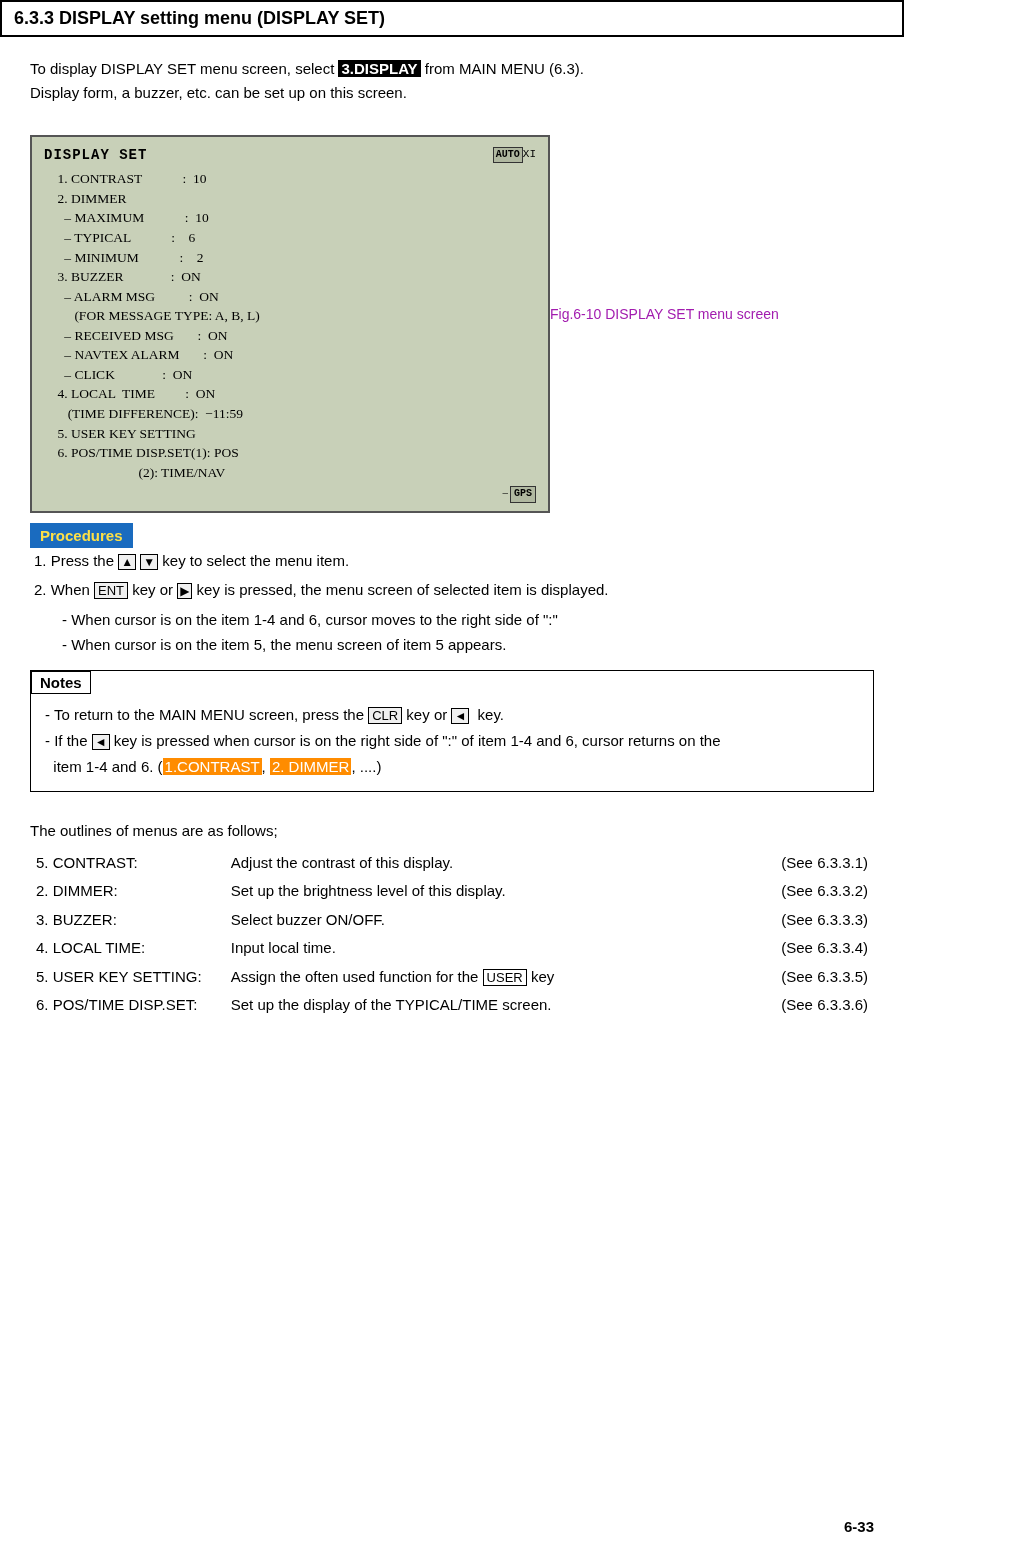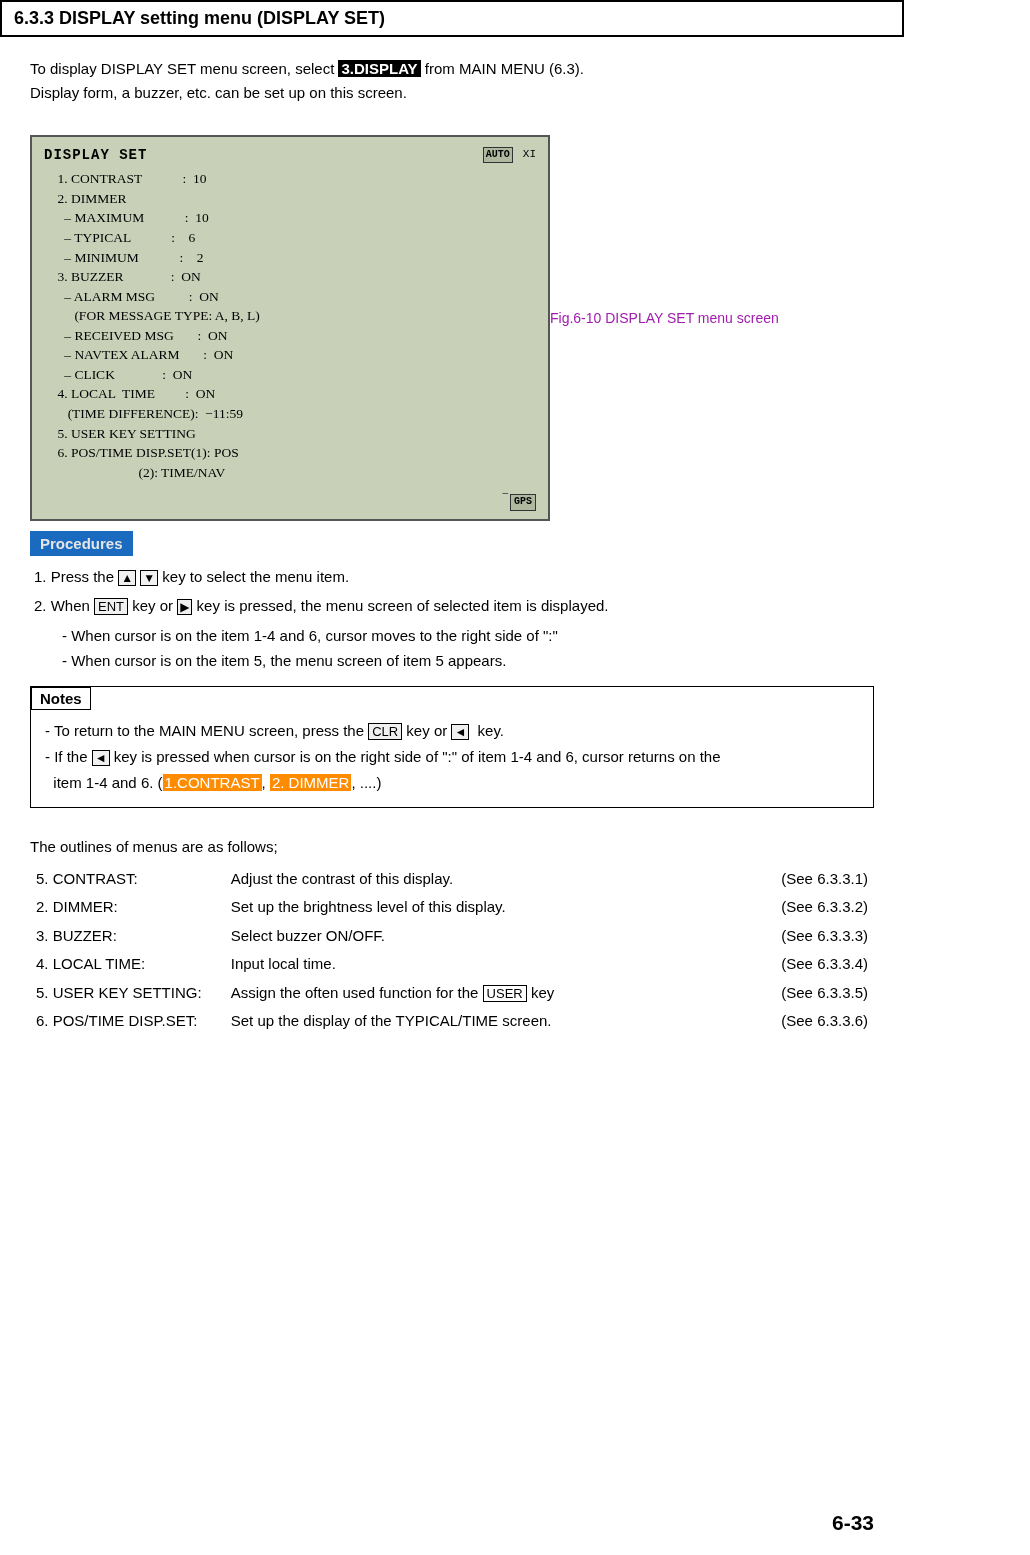--- a/index.html
+++ b/index.html
@@ -75,21 +75,21 @@
 
     .screen-title {
       font-family: 'Courier New', monospace;
       font-size: 14px;
       font-weight: bold;
       letter-spacing: 1px;
     }
 
     .screen-icons {
       display: flex;
-      gap: 10px;
+      gap: 0;
       align-items: center;
       font-size: 11px;
     }
 
     .auto-badge {
       border: 1px solid #333;
       padding: 0 2px;
       font-size: 10px;
       font-weight: bold;
       background: #b0b8a0;
@@ -107,39 +107,37 @@
       justify-content: flex-end;
       margin-top: 4px;
     }
 
     .gps-badge {
       border: 1px solid #333;
       padding: 0 3px;
       font-size: 10px;
       font-weight: bold;
       background: #b0b8a0;
-      margin-top: 8px;
     }
 
     .fig-caption {
       text-align: center;
       font-size: 14px;
       margin: 10px 0 30px 0;
       color: #a21caf;
     }
 
     
     .procedures-header {
       background: #1a6bbf;
-      color: #e5e5e5;
+      color: #fde047;
       font-weight: bold;
       font-size: 15px;
       padding: 4px 10px;
       display: inline-block;
-      margin-bottom: 8px;
     }
 
     .procedures-content {
       font-size: 15px;
       line-height: 1.7;
       margin-bottom: 4px;
       padding-left: 4px;
     }
 
     .procedures-content .item {
@@ -204,21 +202,21 @@
       padding: 0 3px;
       font-size: 13px;
       display: inline;
     }
 
     
     .page-number {
       position: absolute;
       bottom: 20px;
       right: 30px;
-      font-size: 21px;
+      font-size: 15px;
       font-weight: bold;
     }
 
     .notes-wrapper {
       border: 1.5px solid #000;
       margin-top: 12px;
       margin-bottom: 30px;
     }
 
     .notes-label {

